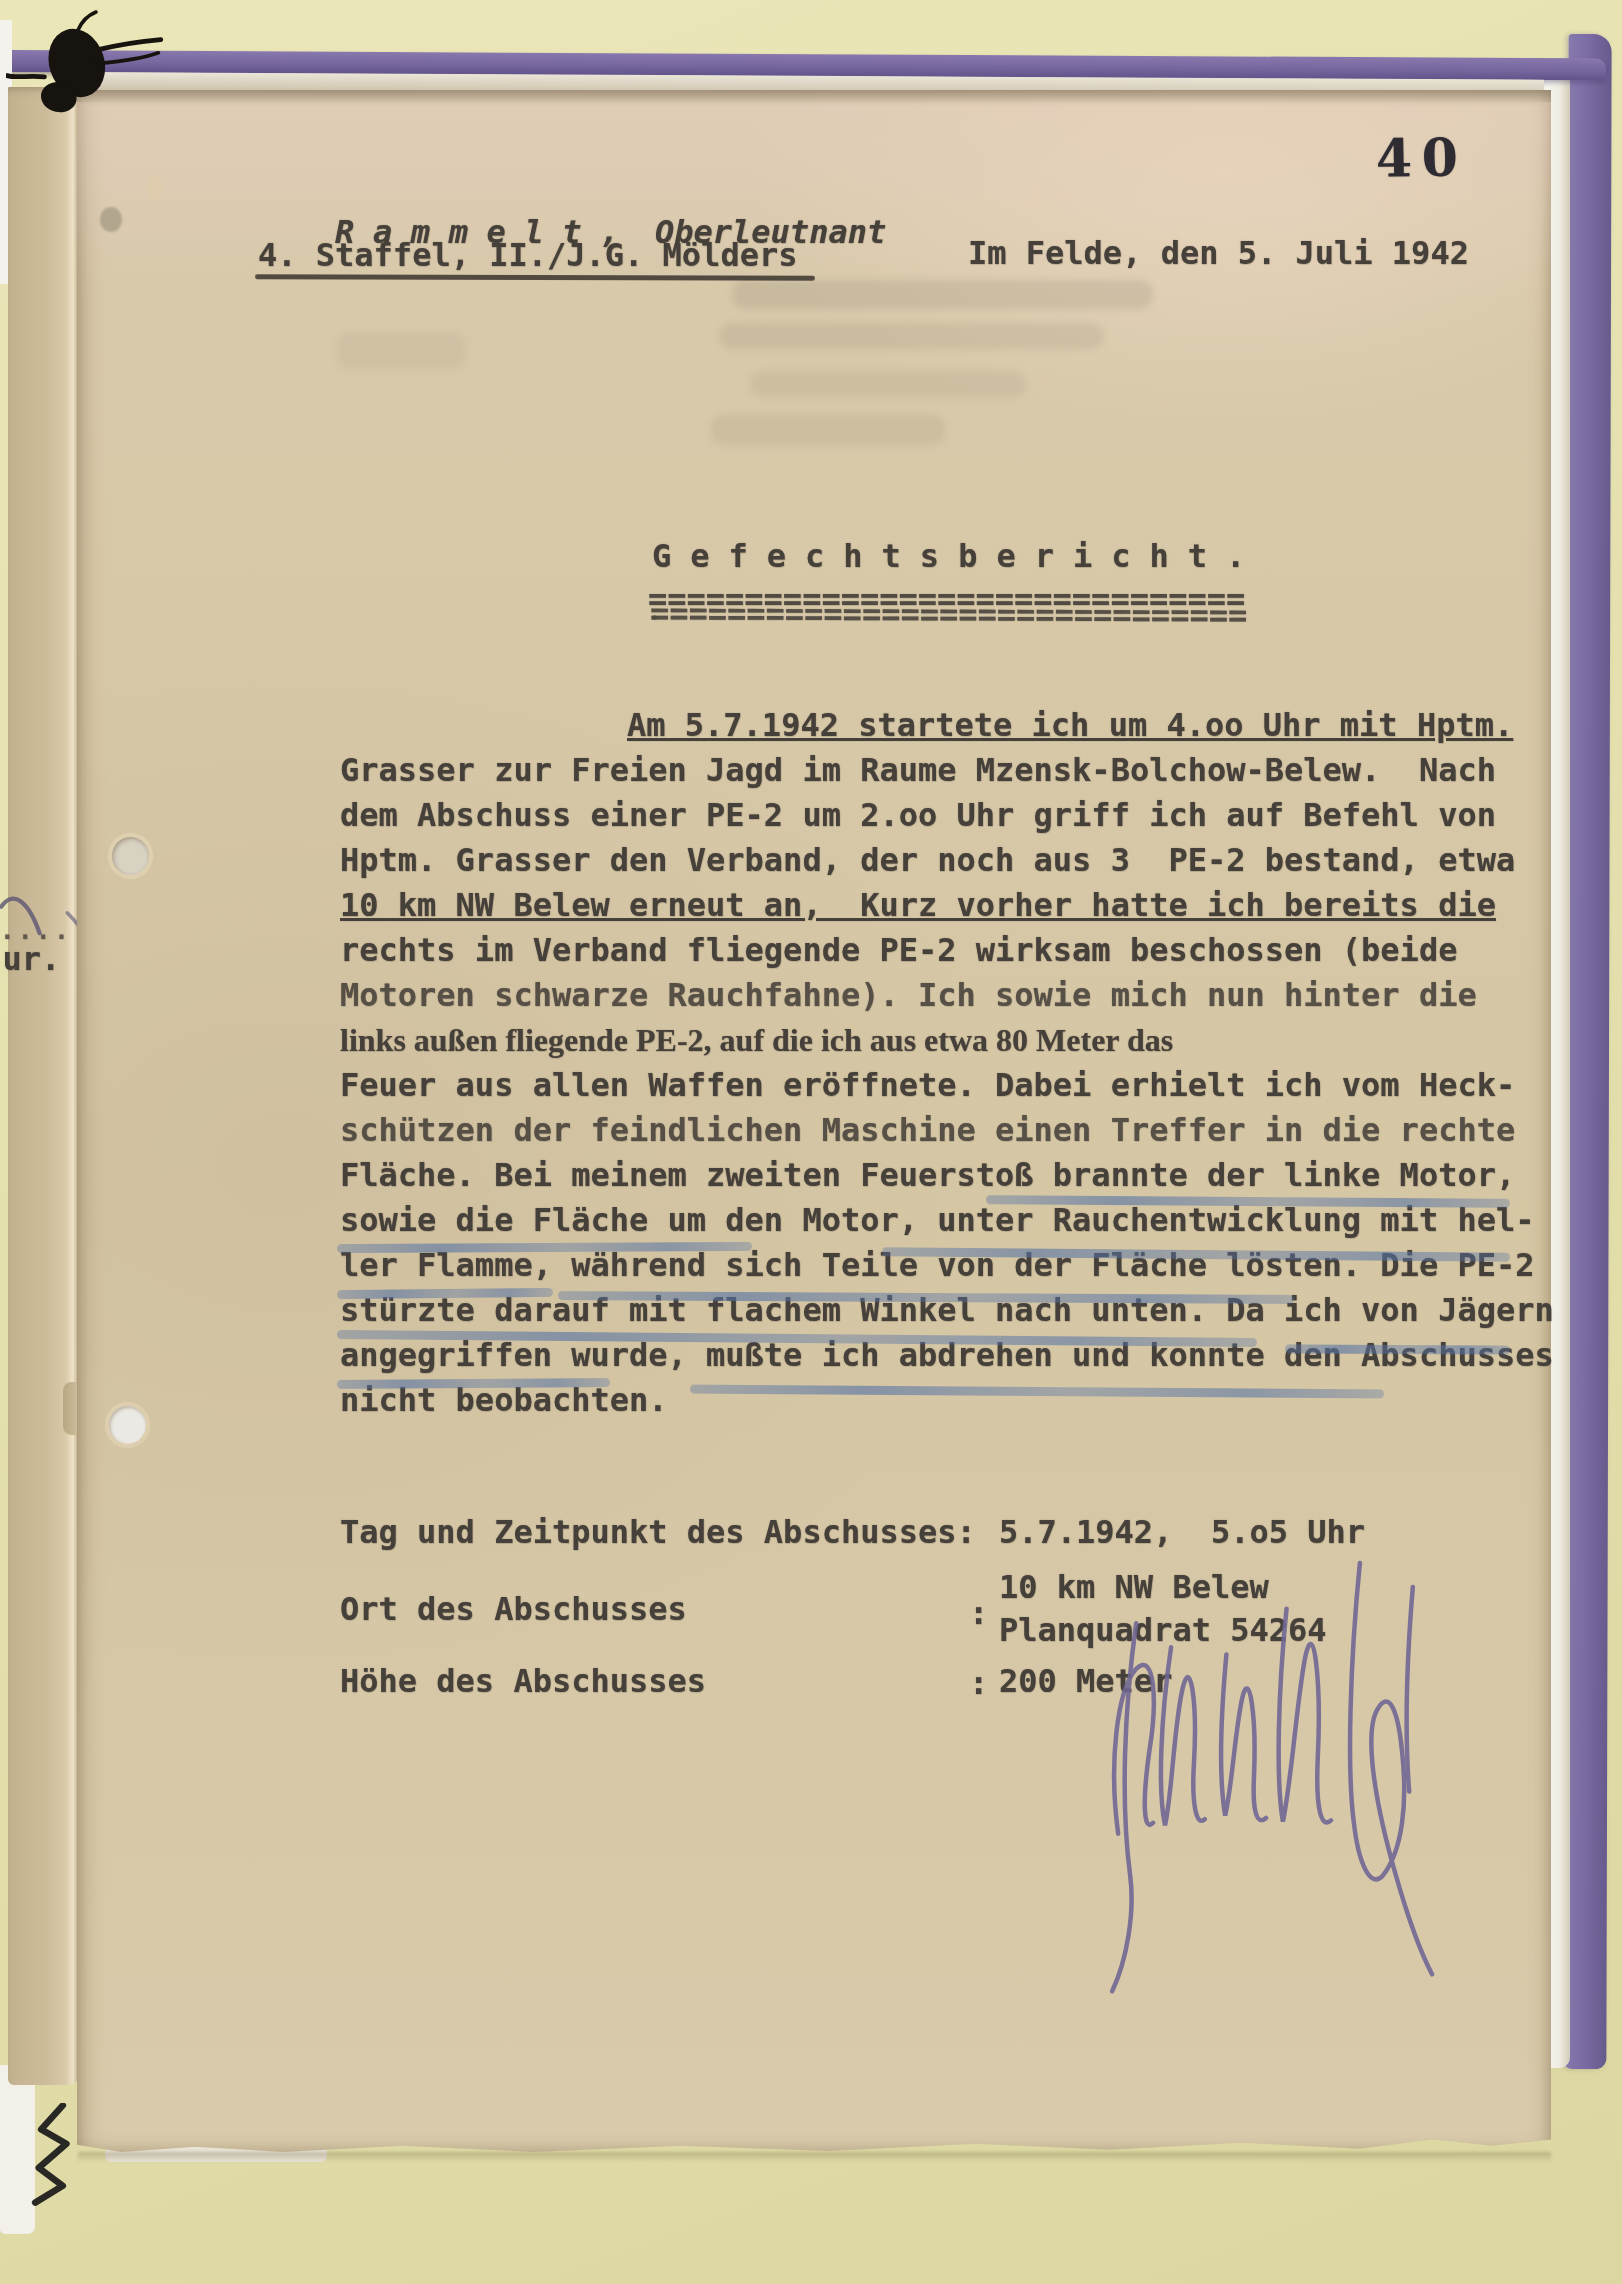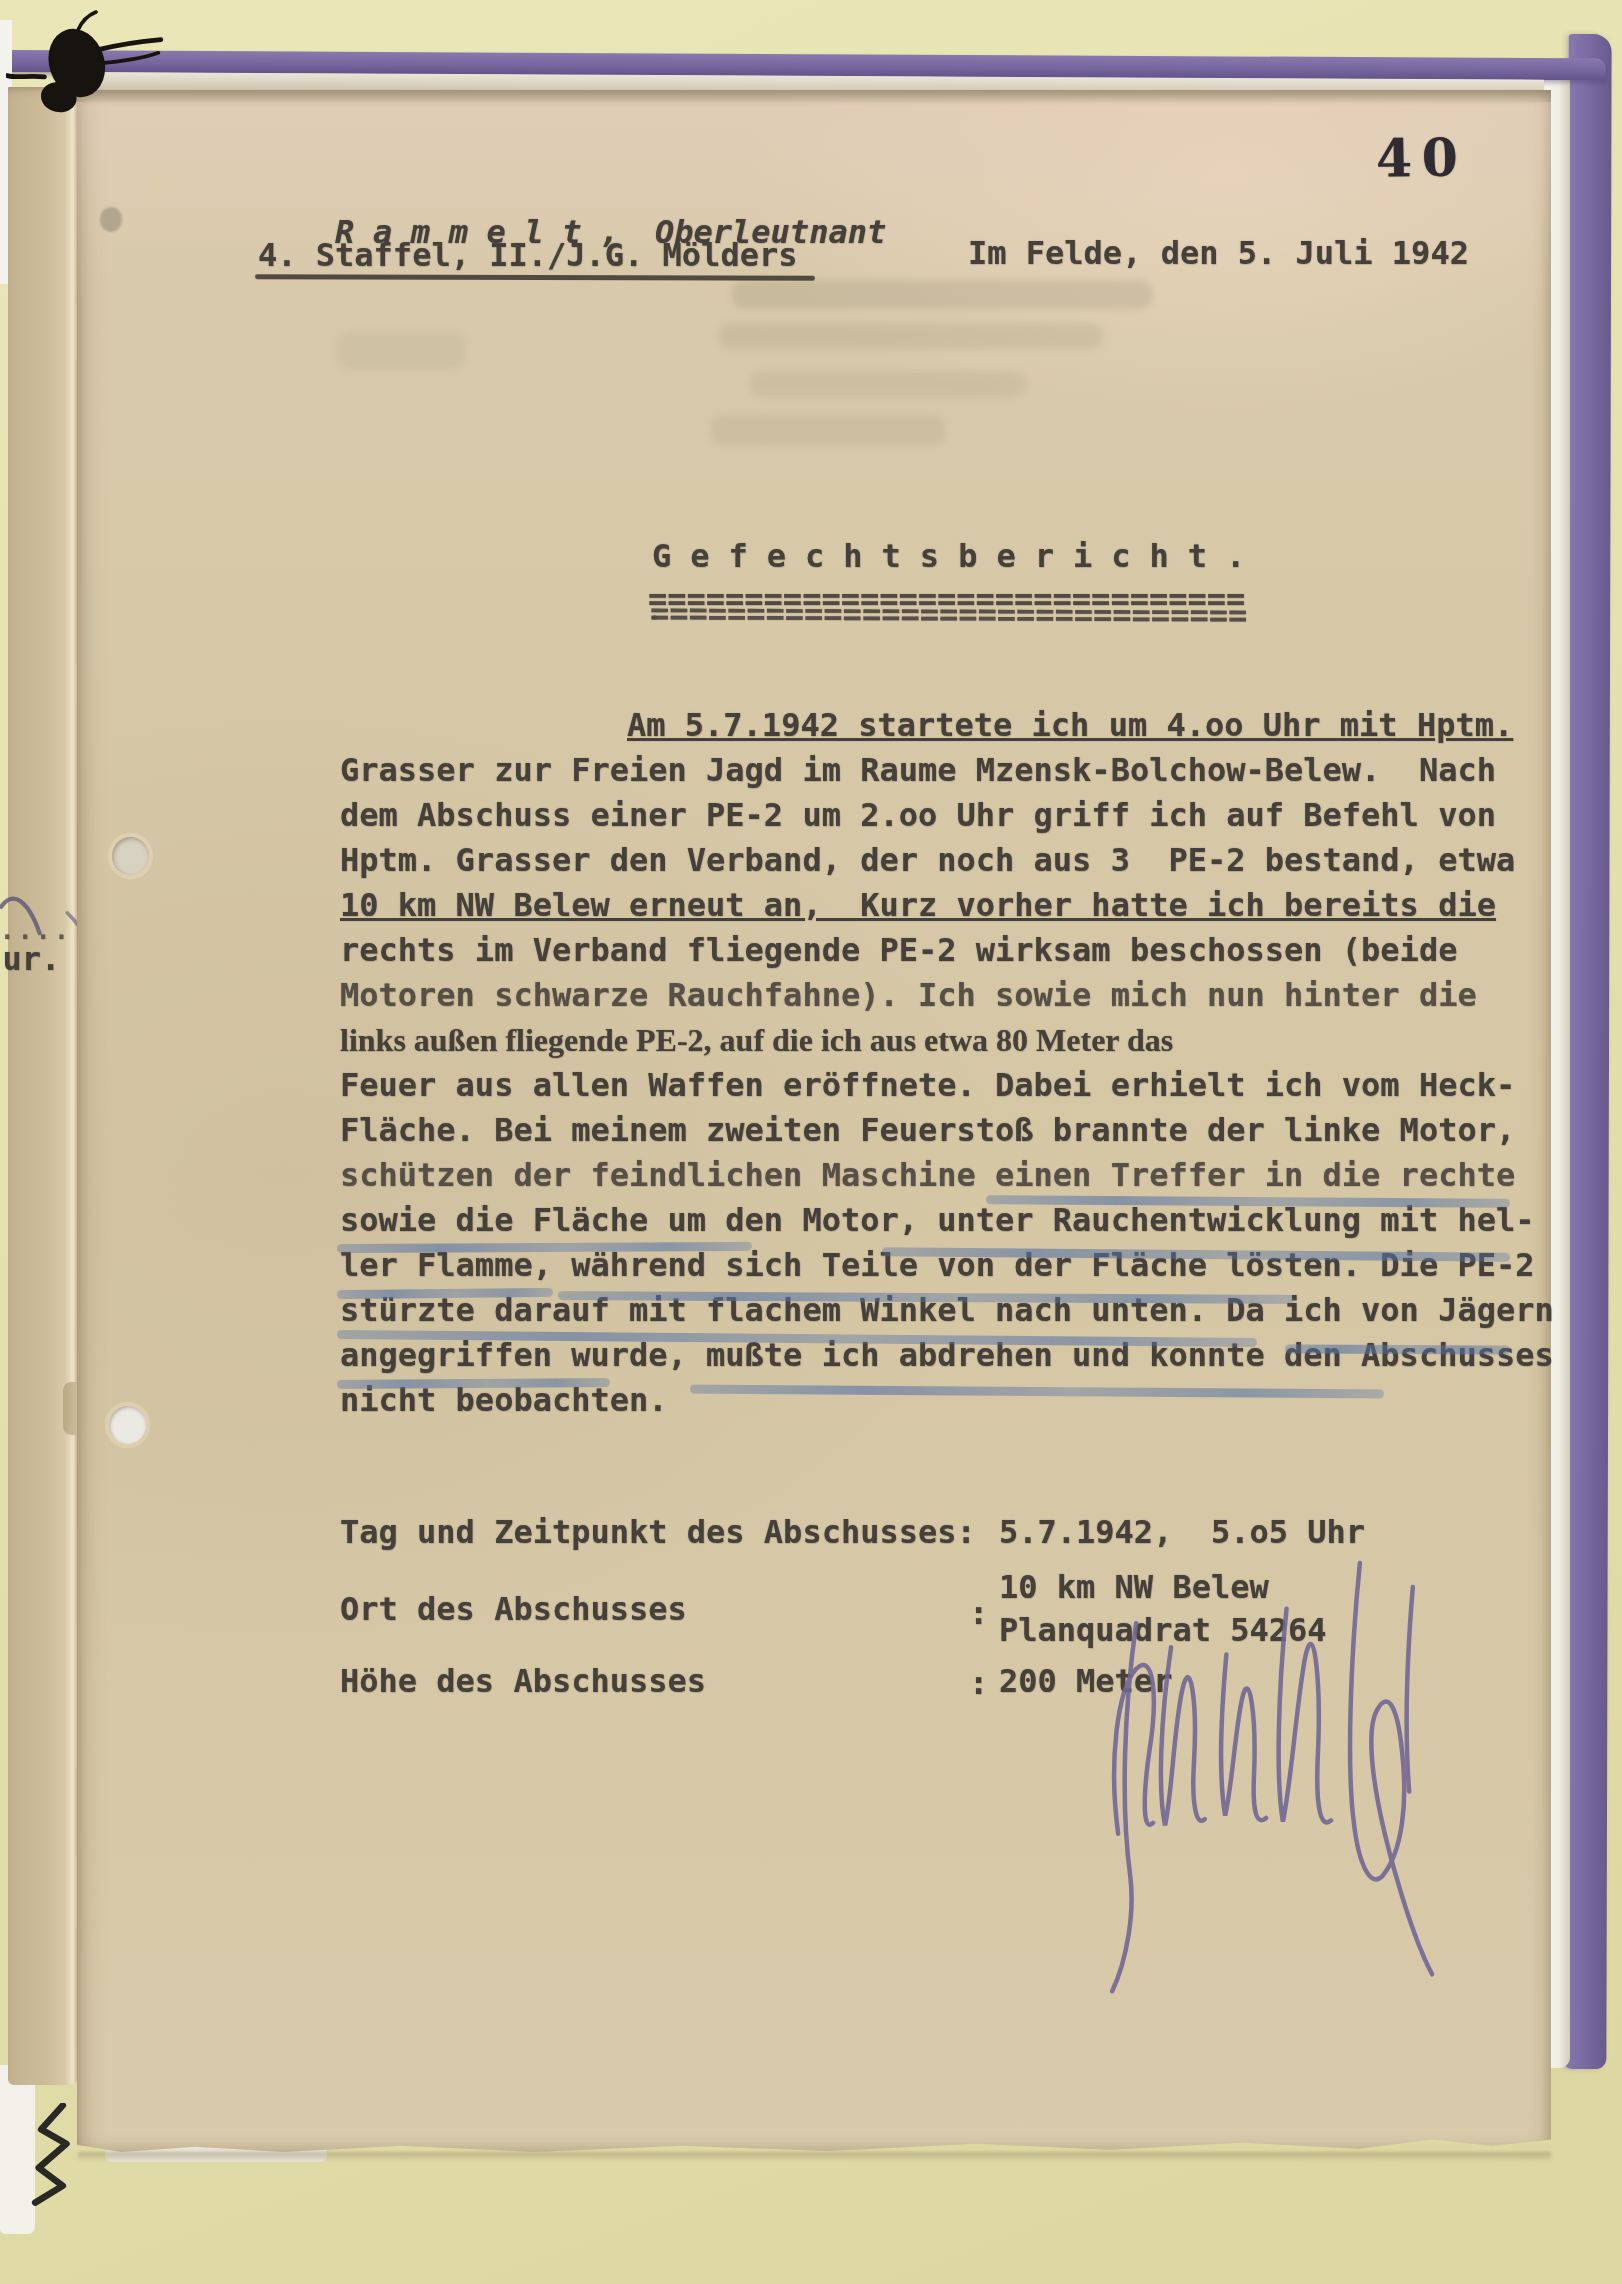--- a/index.html
+++ b/index.html
@@ -125,22 +125,22 @@
   <div class="abs" style="left:340px;top:708px;width:1196px;">
     <div class="tw" style="height:45px;text-indent:287px;text-decoration:underline;">Am 5.7.1942 startete ich um 4.oo Uhr mit Hptm.</div>
     <div class="tw" style="height:45px;">Grasser zur Freien Jagd im Raume Mzensk-Bolchow-Belew.  Nach</div>
     <div class="tw" style="height:45px;">dem Abschuss einer PE-2 um 2.oo Uhr griff ich auf Befehl von</div>
     <div class="tw" style="height:45px;">Hptm. Grasser den Verband, der noch aus 3  PE-2 bestand, etwa</div>
     <div class="tw" style="height:45px;text-decoration:underline;">10 km NW Belew erneut an,  Kurz vorher hatte ich bereits die</div>
     <div class="tw" style="height:45px;">rechts im Verband fliegende PE-2 wirksam beschossen (beide</div>
     <div class="tw faded" style="height:45px;">Motoren schwarze Rauchfahne). Ich sowie mich nun hinter die</div>
     <div class="tw" style="height:45px;font-family:Liberation Serif, serif;">links außen fliegende PE-2, auf die ich aus etwa 80 Meter das</div>
     <div class="tw" style="height:45px;">Feuer aus allen Waffen eröffnete. Dabei erhielt ich vom Heck-</div>
+    <div class="tw faded" style="height:45px;">schützen der feindlichen Maschine einen Treffer in die rechte</div>
     <div class="tw" style="height:45px;">Fläche. Bei meinem zweiten Feuerstoß brannte der linke Motor,</div>
-    <div class="tw faded" style="height:45px;">schützen der feindlichen Maschine einen Treffer in die rechte</div>
     <div class="tw" style="height:45px;">sowie die Fläche um den Motor, unter Rauchentwicklung mit hel-</div>
     <div class="tw" style="height:45px;">ler Flamme, während sich Teile von der Fläche lösten. Die PE-2</div>
     <div class="tw" style="height:45px;">stürzte darauf mit flachem Winkel nach unten. Da ich von Jägern</div>
     <div class="tw" style="height:45px;">angegriffen wurde, mußte ich abdrehen und konnte den Abschusses</div>
     <div class="tw" style="height:45px;">nicht beobachten.</div>
   </div>
 
   <div class="bu" style="left:986px;top:1197px;width:524px;transform:rotate(.4deg);"></div>
   <div class="bu" style="left:337px;top:1243px;width:415px;transform:rotate(-.3deg);"></div>
   <div class="bu" style="left:882px;top:1250px;width:628px;transform:rotate(.5deg);"></div>

